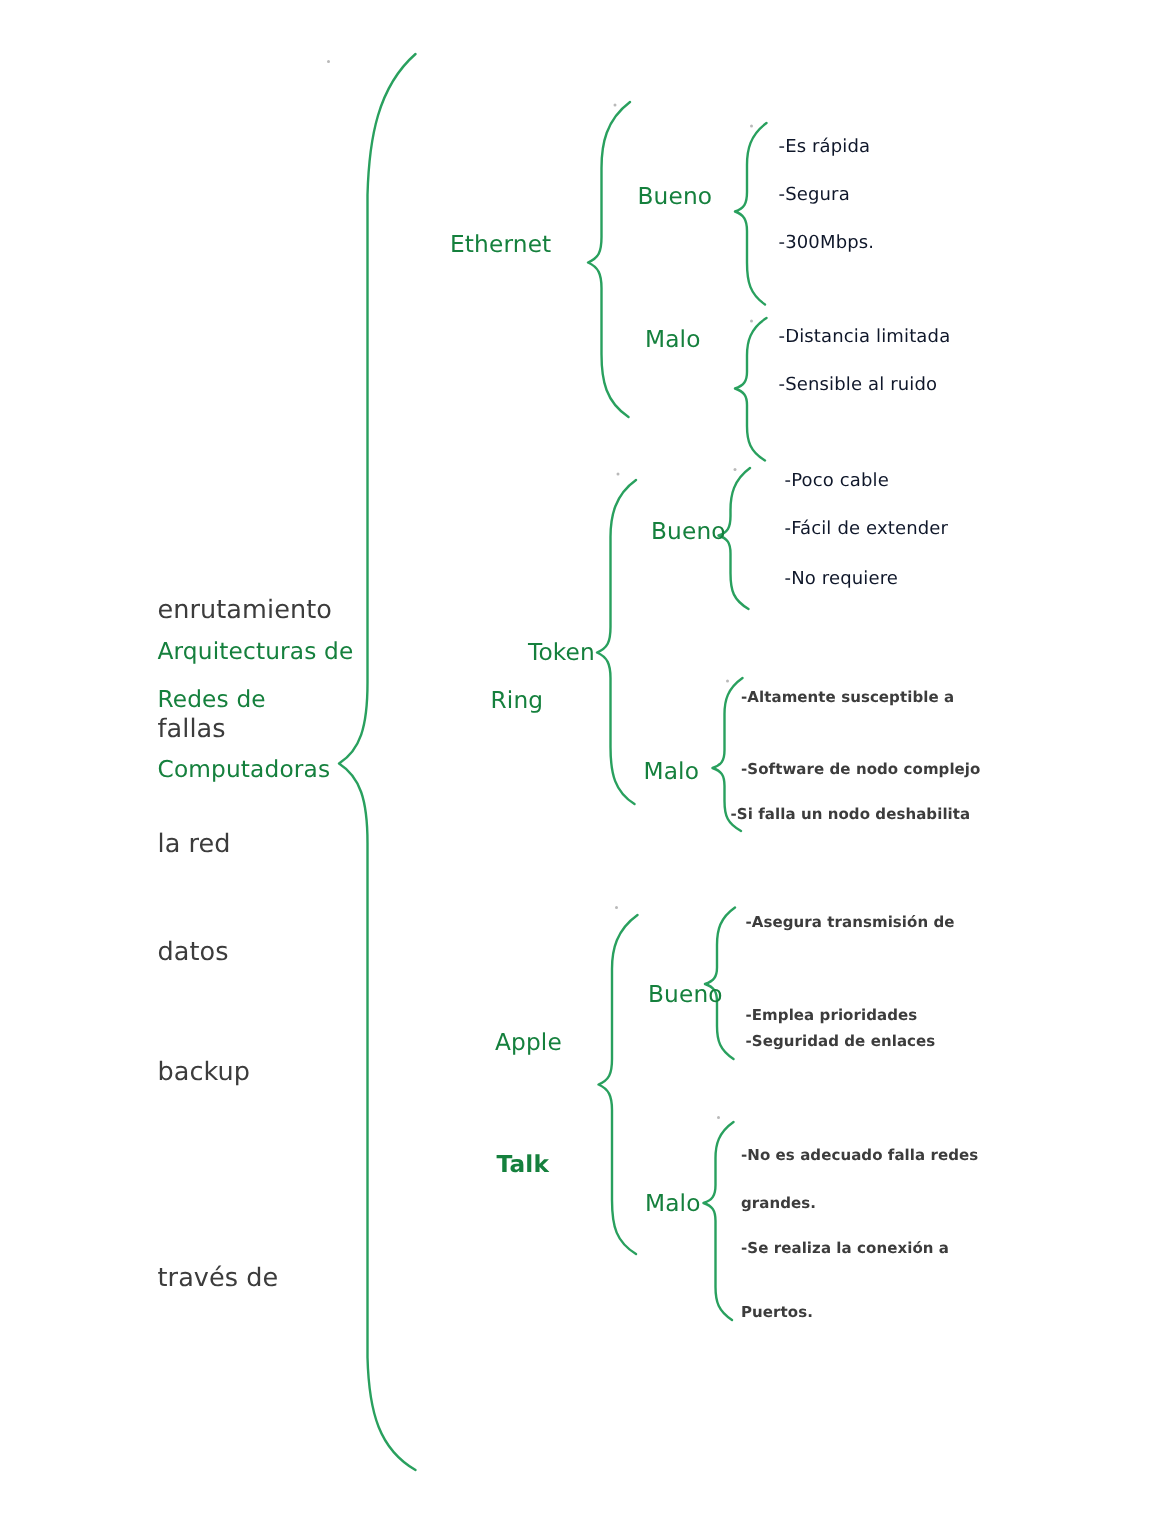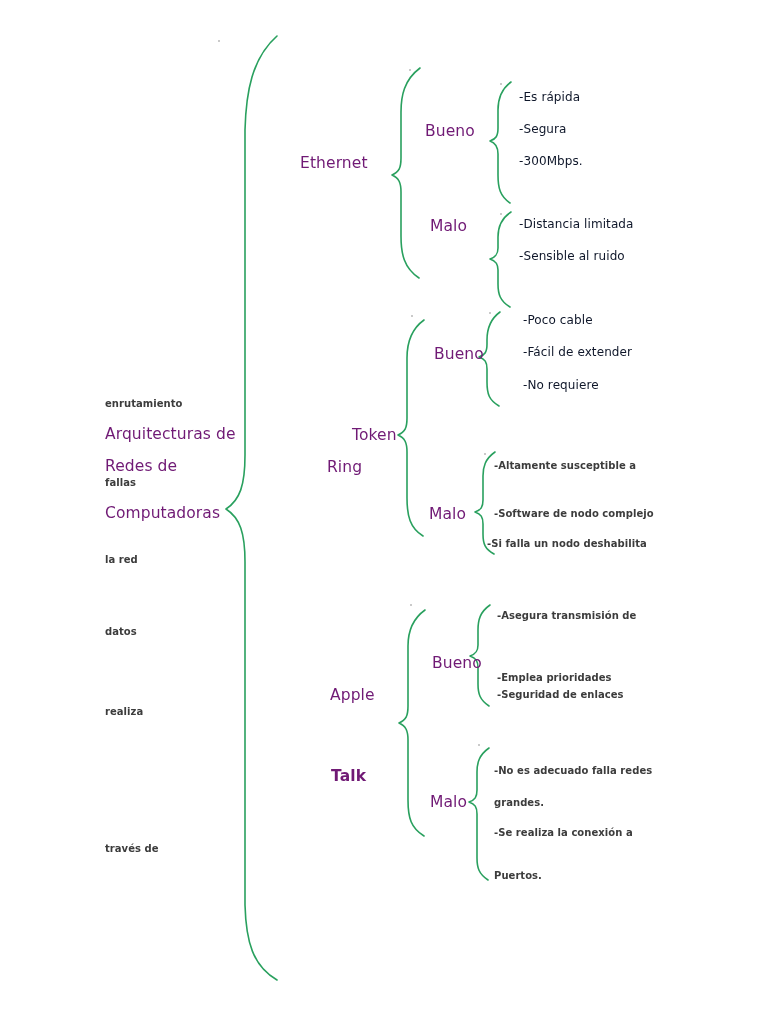--- a/index.html
+++ b/index.html
@@ -28,28 +28,28 @@
     pointer-events: none;
   }
   .lbl {
     position: absolute;
     white-space: pre;
     line-height: 1.15;
   }
   
   .lbl-lg {
     font-size: 15.5px;
-    color: #701a75;
+    color: #15803d;
     letter-spacing: 0.1px;
   }
   
   .lbl-sm {
-    font-size: 10px;
+    font-size: 17px;
     color: #3c3c3c;
-    font-weight: 700;
+    font-weight: 400;
     letter-spacing: 0.05px;
   }
   
   .lbl-md {
     font-size: 12px;
     color: #0f172a;
     letter-spacing: 0.1px;
   }
   
   .lbl-dense {
@@ -166,21 +166,21 @@
   <div class="speck" style="left:410px;top:604px;"></div>
   <div class="speck" style="left:478px;top:744px;"></div>
 
   <div class="lbl lbl-sm" style="left:105px;top:398px;">enrutamiento</div>
   <div class="lbl lbl-lg" style="left:105px;top:426px;">Arquitecturas de</div>
   <div class="lbl lbl-lg" style="left:105px;top:458px;">Redes de</div>
   <div class="lbl lbl-sm" style="left:105px;top:477px;">fallas</div>
   <div class="lbl lbl-lg" style="left:105px;top:505px;">Computadoras</div>
   <div class="lbl lbl-sm" style="left:105px;top:554px;">la red</div>
   <div class="lbl lbl-sm" style="left:105px;top:626px;">datos</div>
-  <div class="lbl lbl-sm" style="left:105px;top:706px;">realiza</div>
+  <div class="lbl lbl-sm" style="left:105px;top:706px;">backup</div>
   <div class="lbl lbl-sm" style="left:105px;top:843px;">través de</div>
 
   <div class="lbl lbl-lg" style="left:300px;top:155px;">Ethernet</div>
 
   <div class="lbl lbl-lg" style="left:318px;top:427px;margin-left:34px;">Token</div>
   <div class="lbl lbl-lg" style="left:327px;top:459px;">Ring</div>
 
   <div class="lbl lbl-lg" style="left:330px;top:687px;">Apple</div>
   <div class="lbl lbl-lg" style="left:331px;top:768px;font-weight:bold;">Talk</div>
 

